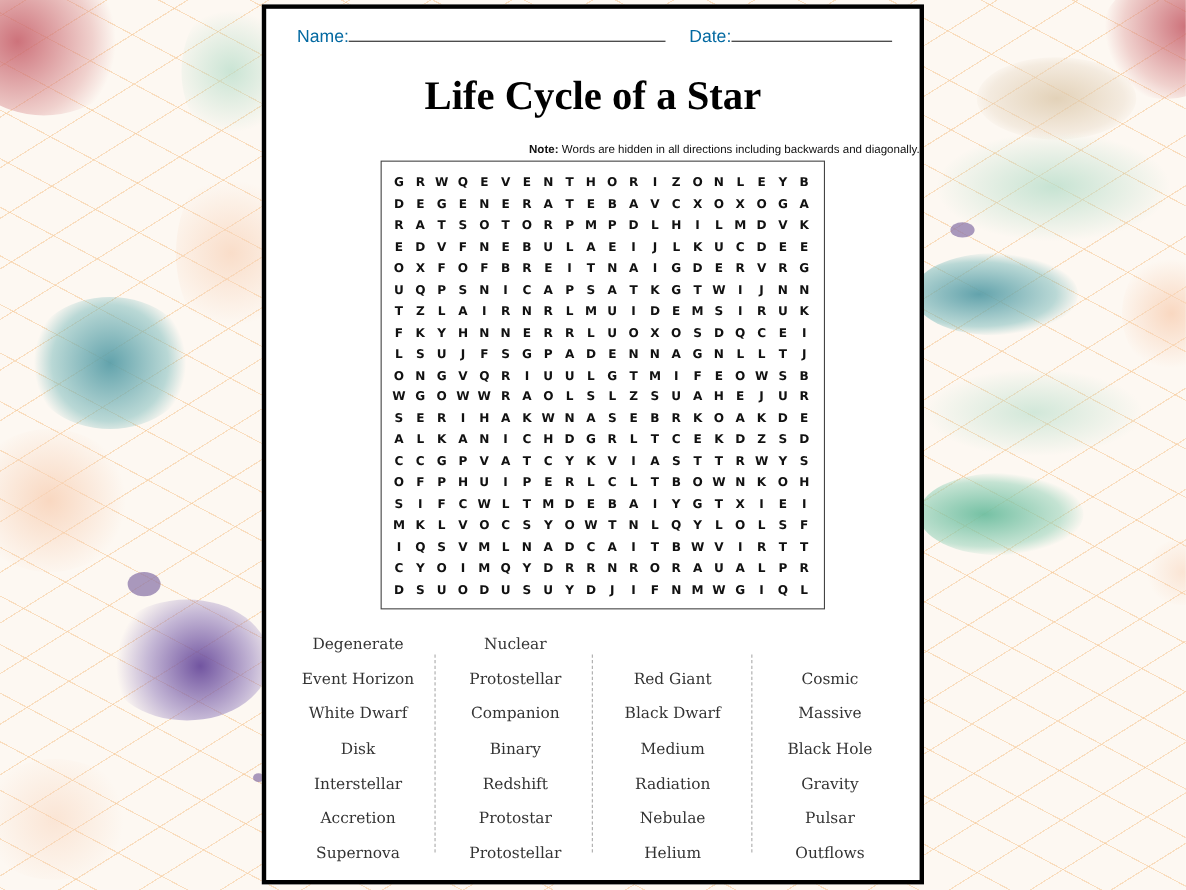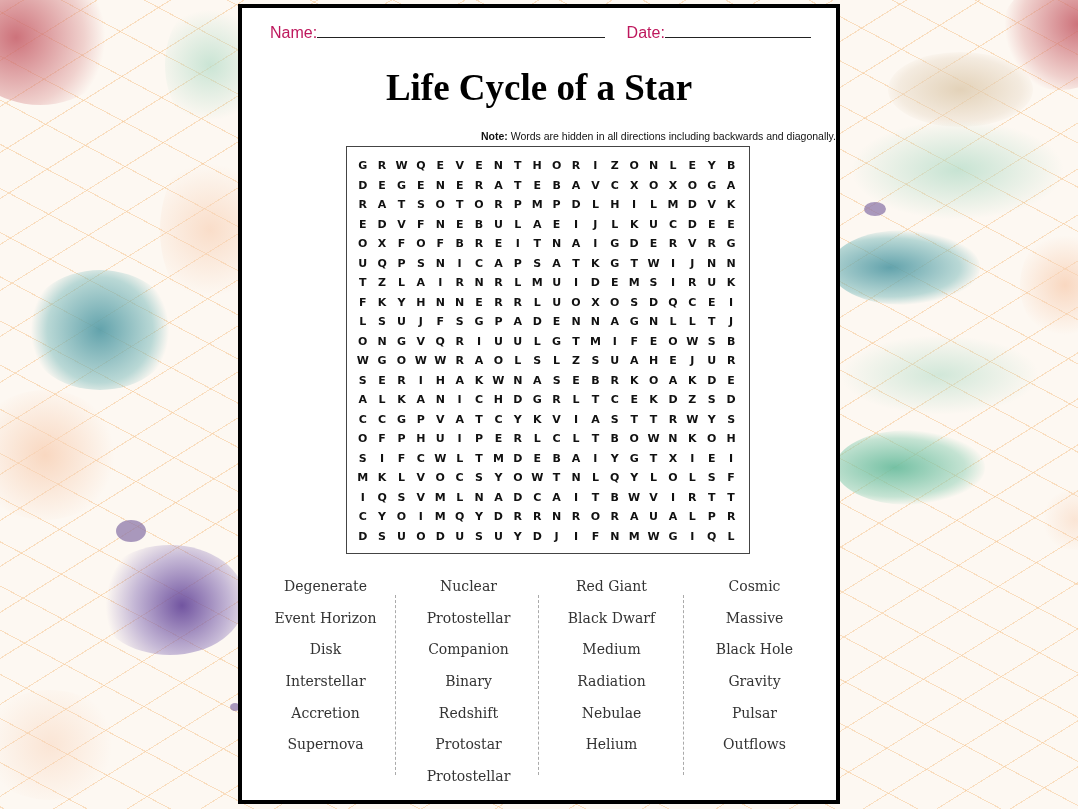--- a/index.html
+++ b/index.html
@@ -40,21 +40,21 @@
     height: 792px;
     background: #ffffff;
     border: 4px solid #000000;
   }
   .header-line {
     position: absolute;
     top: 14px;
     left: 28px;
     font-family: "Liberation Sans", sans-serif;
     font-size: 16px;
-    color: #be185d;
+    color: #0369a1;
     white-space: nowrap;
   }
   .header-line .field {
     display: inline-block;
   }
   .header-line .blank {
     display: inline-block;
     border-bottom: 1px solid #222;
     height: 15px;
     vertical-align: baseline;
@@ -103,20 +103,21 @@
     font-weight: bold;
     font-size: 11px;
     color: #111;
   }
   .words {
     position: absolute;
     left: 12px;
     top: 568px;
     width: 572px;
     display: flex;
+    align-items: flex-end;
   }
   .word-col {
     width: 143px;
     text-align: center;
   }
   .word {
     height: 31.7px;
     font-family: "DejaVu Serif", serif;
     font-size: 14px;
     color: #333;
@@ -613,20 +614,21 @@
         <span class="grid-cell">I</span>
         <span class="grid-cell">Q</span>
         <span class="grid-cell">L</span>
       </div>
     </div>
 
   <div class="words" id="words">
       <div class="word-col">
         <div class="word">Degenerate</div>
         <div class="word">Event Horizon</div>
+        <div class="word">White Dwarf</div>
         <div class="word">Disk</div>
         <div class="word">Interstellar</div>
         <div class="word">Accretion</div>
         <div class="word">Supernova</div>
       </div>
       <div class="word-col">
         <div class="word">Nuclear</div>
         <div class="word">Protostellar</div>
         <div class="word">Companion</div>
         <div class="word">Binary</div>

